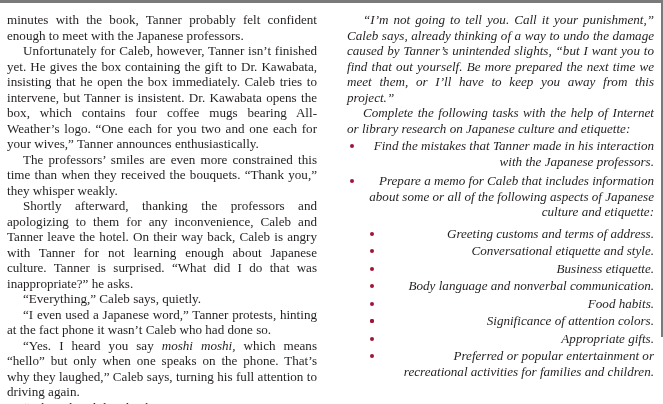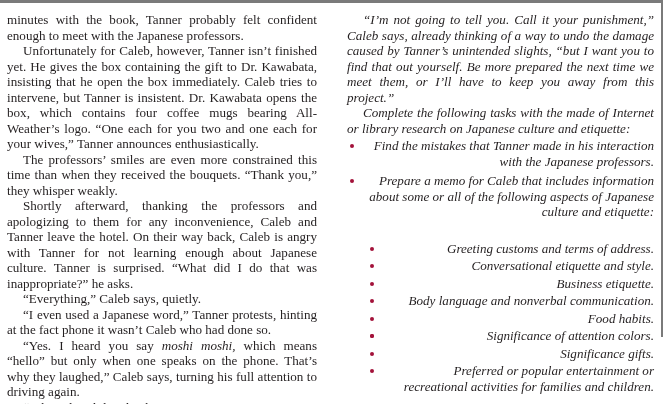--- a/index.html
+++ b/index.html
@@ -14,21 +14,21 @@
   }
   .col { position: absolute; top: 9px; font-size: 13.1px; line-height: 15.5px; }
   .col-left { left: 7px; width: 310px; }
   .col-right { left: 347px; width: 307px; font-style: italic; }
   p { margin: 0; text-align: justify; }
   p.indent { text-indent: 16px; }
   p.noindent { text-indent: 0; }
   .em { font-style: italic; }
   ul { list-style: none; margin: 2px 0 0 0; padding: 0; }
   ul.level1 > li { position: relative; padding-left: 20px; margin-bottom: 4px; text-align: right; }
-  ul.level2 { margin-top: 21px; }
+  ul.level2 { margin-top: 6px; }
   ul.level2 > li { position: relative; padding-left: 20px; margin-bottom: 2px; }
   .bullet {
     position: absolute; left: 3px; top: 6px; width: 4px; height: 4px;
     border-radius: 50%; background: #a3123a;
   }
   ul.level2 { margin-left: 0; }
   ul.level2 > li .bullet { left: 3px; }
 </style>
 </head>
 <body>
@@ -41,38 +41,38 @@
     <p class="indent">The professors’ smiles are even more constrained this time than when they received the bouquets. “Thank you,” they whisper weakly.</p>
     <p class="indent">Shortly afterward, thanking the professors and apologizing to them for any inconvenience, Caleb and Tanner leave the hotel. On their way back, Caleb is angry with Tanner for not learning enough about Japanese culture. Tanner is surprised. “What did I do that was inappropriate?” he asks.</p>
     <p class="indent">“Everything,” Caleb says, quietly.</p>
     <p class="indent">“I even used a Japanese word,” Tanner protests, hinting at the fact phone it wasn’t Caleb who had done so.</p>
     <p class="indent"><span>“Yes. I heard you say </span><span class="em">moshi moshi,</span><span> which means “hello” but only when one speaks on the phone. That’s why they laughed,” Caleb says, turning his full attention to driving again.</span></p>
     <p class="indent">“What else did I do that was inappropriate?” Tanner says, almost pleadingly.</p>
   </div>
 
   <div class="col col-right">
     <p class="indent">“I’m not going to tell you. Call it your punishment,” Caleb says, already thinking of a way to undo the damage caused by Tanner’s unintended slights, “but I want you to find that out yourself. Be more prepared the next time we meet them, or I’ll have to keep you away from this project.”</p>
-    <p class="indent">Complete the following tasks with the made of Internet or library research on Japanese culture and etiquette:</p>
+    <p class="indent">Complete the following tasks with the help of Internet or library research on Japanese culture and etiquette:</p>
 
     <ul class="level1">
       <li>
         <span class="bullet"></span>
         <span>Find the mistakes that Tanner made in his interaction with the Japanese professors.</span>
       </li>
       <li>
         <span class="bullet"></span>
         <span>Prepare a memo for Caleb that includes information about some or all of the following aspects of Japanese culture and etiquette:</span>
         <ul class="level2">
           <li><span class="bullet"></span><span>Greeting customs and terms of address.</span></li>
           <li><span class="bullet"></span><span>Conversational etiquette and style.</span></li>
           <li><span class="bullet"></span><span>Business etiquette.</span></li>
           <li><span class="bullet"></span><span>Body language and nonverbal communication.</span></li>
           <li><span class="bullet"></span><span>Food habits.</span></li>
           <li><span class="bullet"></span></li>
           <li><span class="bullet"></span><span>Significance of attention colors.</span></li>
-          <li><span class="bullet"></span><span>Significance gifts.</span></li>
+          <li><span class="bullet"></span><span>Appropriate gifts.</span></li>
           <li><span class="bullet"></span><span>Preferred or popular entertainment or recreational activities for families and children.</span></li>
         </ul>
       </li>
     </ul>
   </div>
 
 </div>
 
 </body></html>

